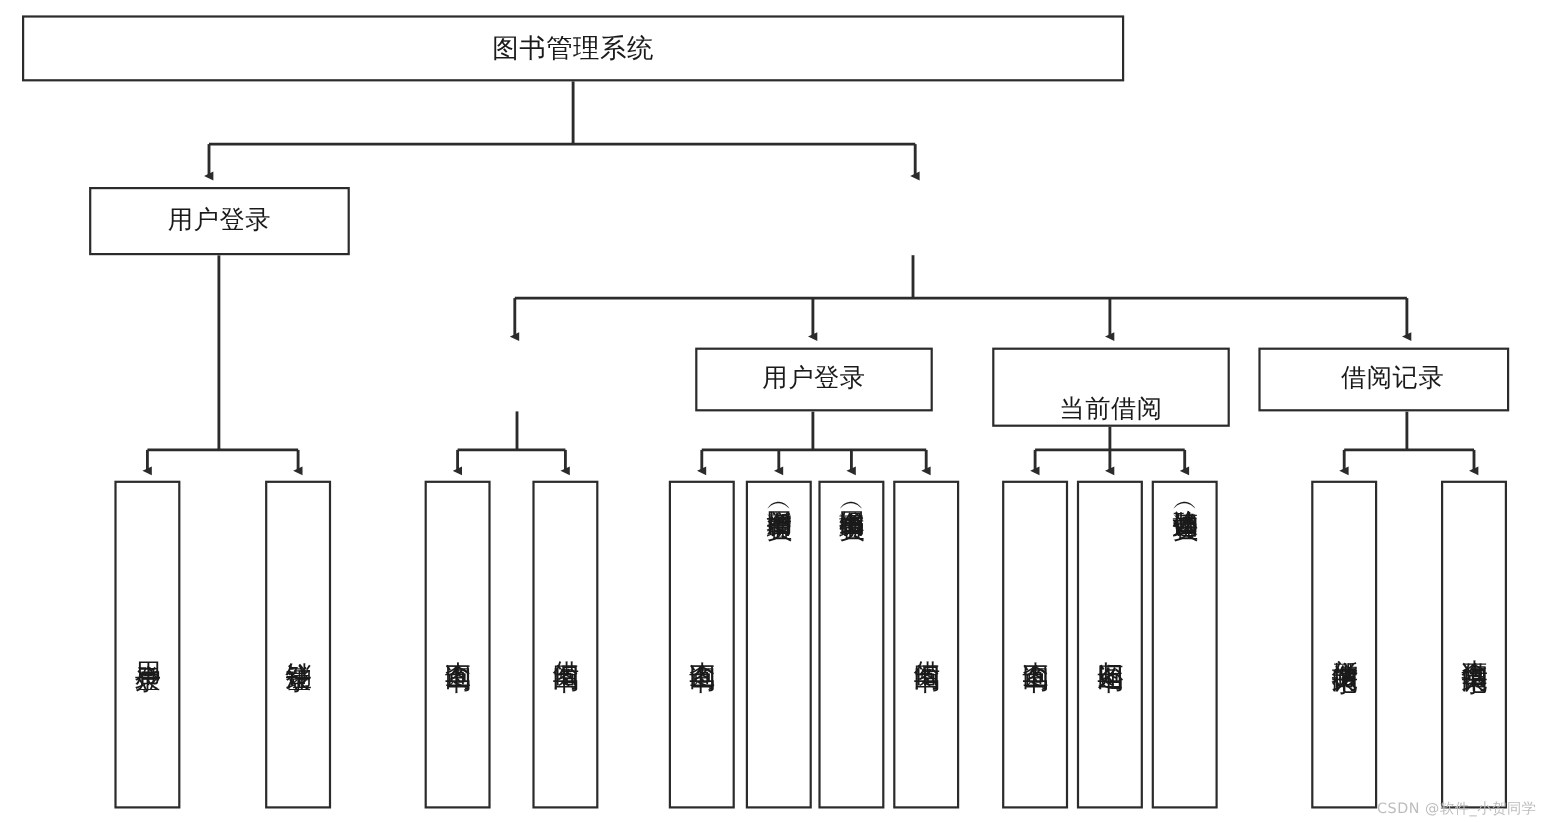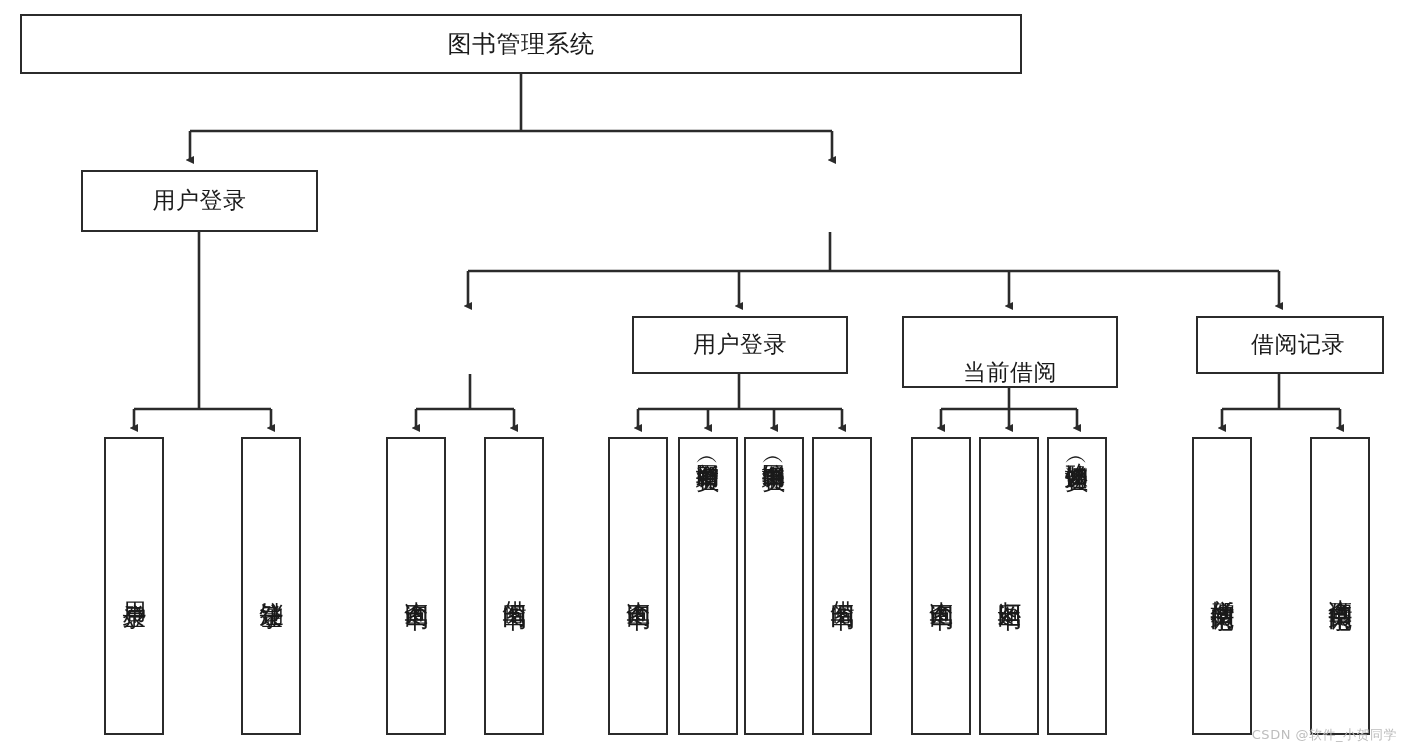--- a/index.html
+++ b/index.html
@@ -145,21 +145,21 @@
   <div class="node horiz" style="left:81px; top:170px; width:237px; height:62px;">
     <span class="node-label">用户登录</span>
   </div>
 
   <div class="node horiz" style="left:632px; top:316px; width:216px; height:58px;">
     <span class="node-label">用户登录</span>
   </div>
   <div class="node horiz" style="left:902px; top:316px; width:216px; height:72px;align-items:flex-end;">
     <span class="node-label">当前借阅</span>
   </div>
-  <div class="node horiz" style="left:1196px; top:316px; width:188px; height:58px;padding-left:16px;">
+  <div class="node horiz" style="left:1144px; top:316px; width:228px; height:58px;padding-left:16px;">
     <span class="node-label">借阅记录</span>
   </div>
 
   <div class="node vert" style="left:104px; top:437px; width:60px; height:298px;">
     <span class="node-label">用户登录</span>
   </div>
   <div class="node vert" style="left:241px; top:437px; width:60px; height:298px;">
     <span class="node-label">注销登录</span>
   </div>
 

